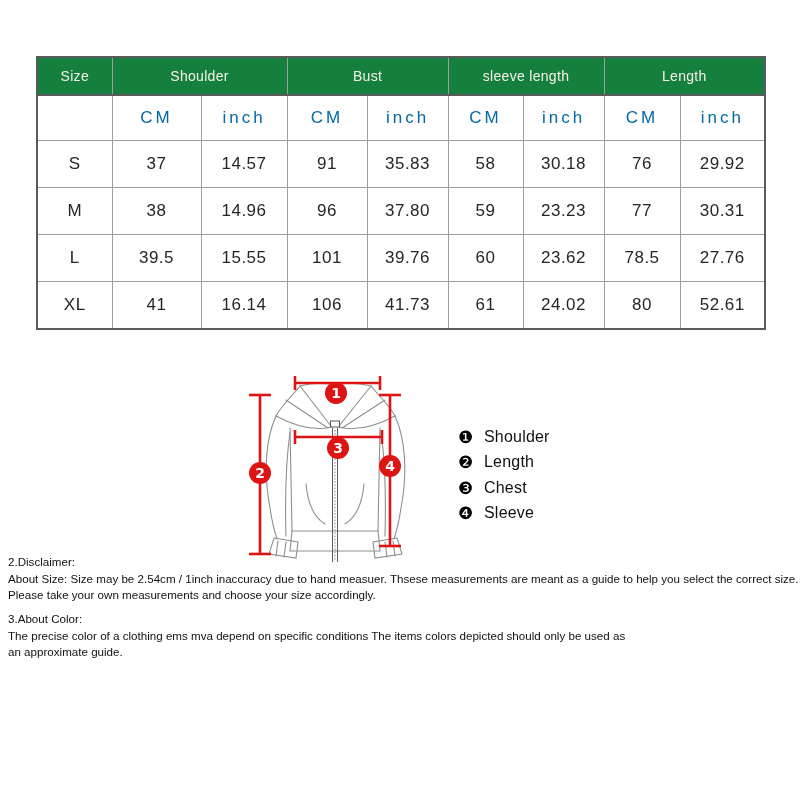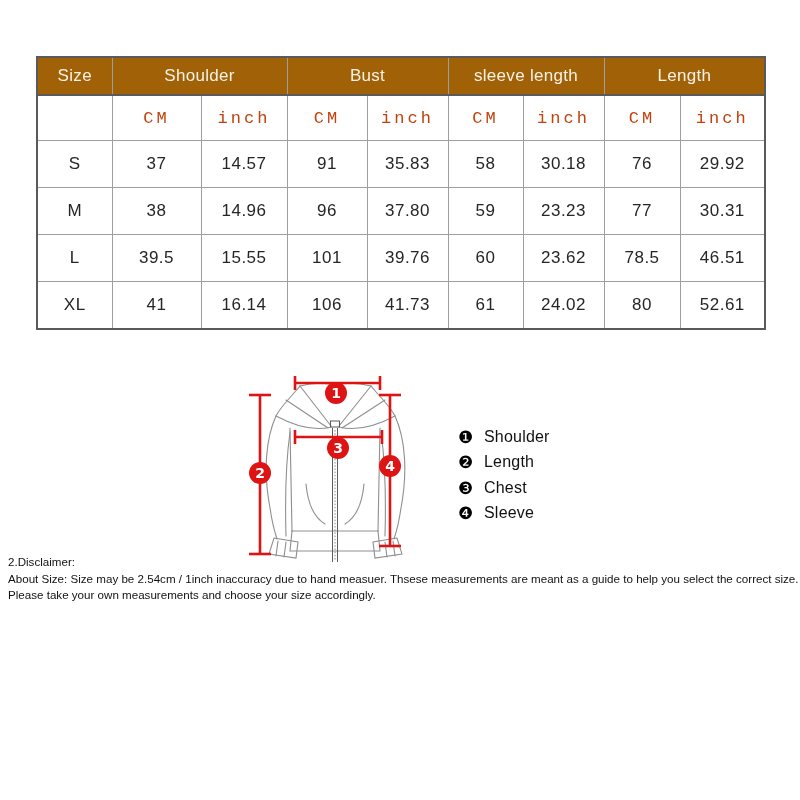--- a/index.html
+++ b/index.html
@@ -9,24 +9,24 @@
   }
   
   .size-table-wrap{position:absolute;left:36px;top:56px;}
   table.size-table{border-collapse:collapse;table-layout:fixed;width:728px;}
   table.size-table td,table.size-table th{
     border:1px solid #9e9e9e;text-align:center;vertical-align:middle;
     font-size:17px;font-weight:400;padding:0;
   }
   table.size-table{border:2px solid #5a5a5a;}
   tr.group-row th{
-    background:#a16207;color:#f7f1e6;height:36px;
-    border-bottom:2px solid #5a5a5a;font-size:17px;letter-spacing:0.3px;
-  }
-  tr.unit-row td{height:44px;letter-spacing:3px;color:#c2410c;font-family:Liberation Mono, monospace;}
+    background:#15803d;color:#f7f1e6;height:36px;
+    border-bottom:2px solid #5a5a5a;font-size:14px;letter-spacing:0.3px;
+  }
+  tr.unit-row td{height:44px;letter-spacing:3px;color:#0369a1;}
   tr.data-row td{height:46px;letter-spacing:0.5px;color:#262626;}
   td.size-cell{letter-spacing:1px;}
   
   .diagram{position:absolute;left:228px;top:366px;width:215px;height:200px;}
   .legend{position:absolute;left:458px;top:424px;}
   .legend-item{display:flex;align-items:center;height:25.5px;}
   .legend-marker{
     font-family:"DejaVu Sans",sans-serif;font-size:17px;color:#000;
     width:26px;flex:0 0 26px;
   }
@@ -98,21 +98,21 @@
     </tr>
     <tr class="data-row">
       <td class="size-cell">L</td>
       <td>39.5</td>
       <td>15.55</td>
       <td>101</td>
       <td>39.76</td>
       <td>60</td>
       <td>23.62</td>
       <td>78.5</td>
-      <td>46.51</td>
+      <td>27.76</td>
     </tr>
     <tr class="data-row">
       <td class="size-cell">XL</td>
       <td>41</td>
       <td>16.14</td>
       <td>106</td>
       <td>41.73</td>
       <td>61</td>
       <td>24.02</td>
       <td>80</td>
@@ -212,13 +212,18 @@
     <span class="legend-label">Sleeve</span>
   </div>
 </div>
 
 <div class="notes">
   <div class="note-section">
     <div class="note-heading">2.Disclaimer:</div>
     <div class="note-line">About Size: Size may be 2.54cm / 1inch inaccuracy due to hand measuer. Thsese measurements are meant as a guide to help you select the correct size.</div>
     <div class="note-line">Please take your own measurements and choose your size accordingly.</div>
   </div>
+  <div class="note-section">
+    <div class="note-heading">3.About Color:</div>
+    <div class="note-line">The precise color of a clothing ems mva depend on specific conditions The items colors depicted should only be used as</div>
+    <div class="note-line">an approximate guide.</div>
+  </div>
 </div>
 
 </body></html>

